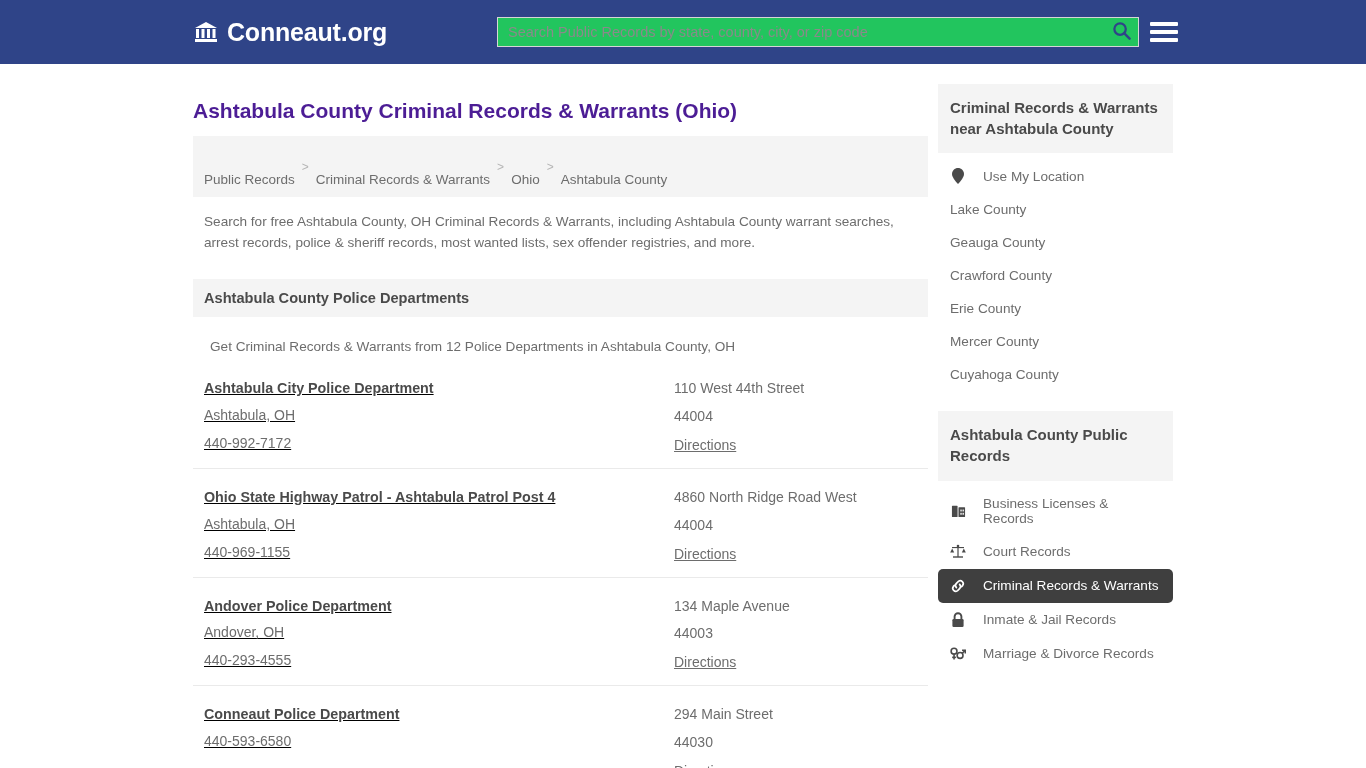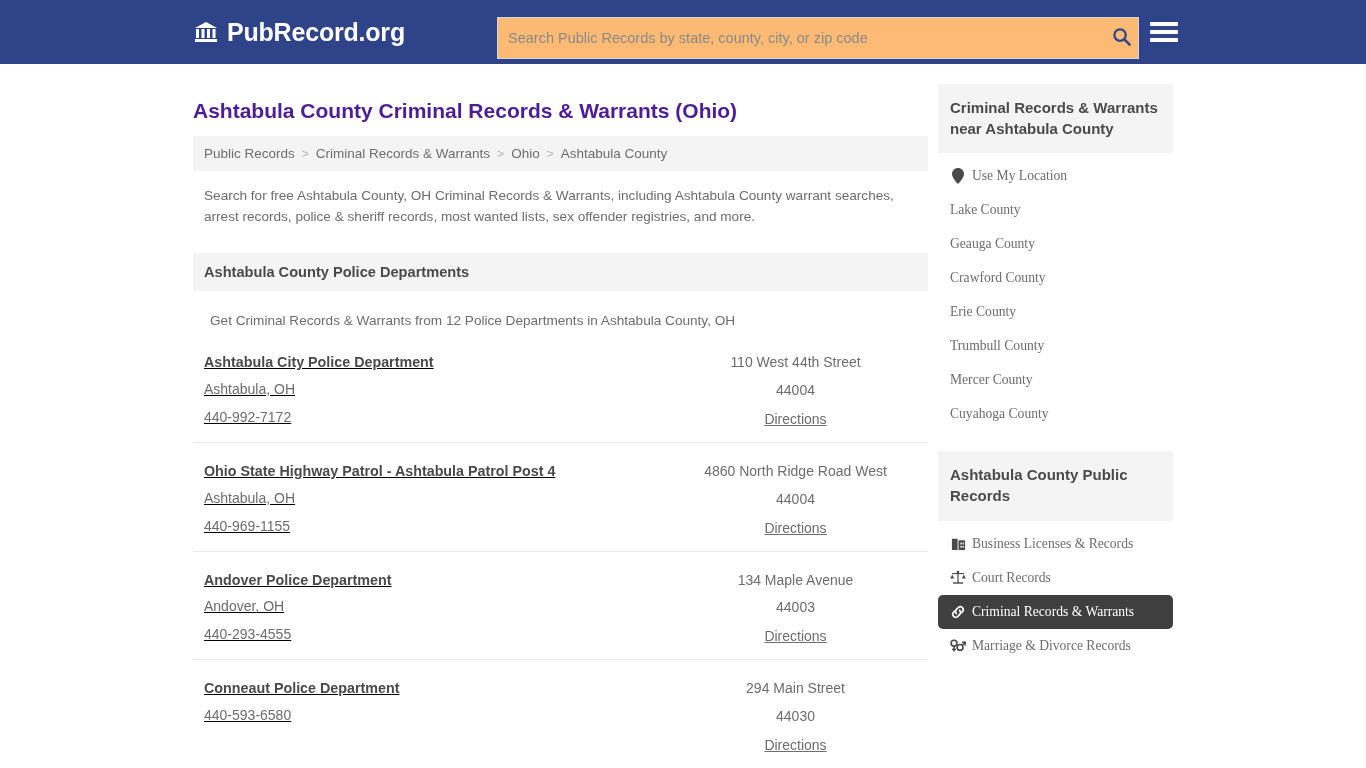--- a/index.html
+++ b/index.html
@@ -30,22 +30,22 @@
     font-weight: bold;
     letter-spacing: -0.2px;
     white-space: nowrap;
   }
   .brand-icon { display:block; width: 26px; height: 26px; }
   .search-wrap {
     position: absolute;
     left: 497px;
     top: 17px;
     width: 642px;
-    height: 42px;
-    background: #fdba74;
+    height: 30px;
+    background: #22c55e;
     border: 1px solid #d6d6d6;
     display: flex;
     align-items: center;
   }
   .search-input {
     flex: 1;
     border: 0;
     outline: none;
     height: 28px;
     padding: 0 10px;
@@ -99,21 +99,21 @@
   .breadcrumb {
     background: #f4f4f4;
     padding: 10px 11px;
     font-size: 13.5px;
     color: #6d6d6d;
     display: flex;
     align-items: center;
     flex-wrap: wrap;
     gap: 0;
   }
-  .breadcrumb a { color: #6d6d6d; text-decoration: none; }
+  .breadcrumb a { color: #6d6d6d; text-decoration: none; margin-top: 26px; }
   .breadcrumb .sep { color: #b5b5b5; margin: 0 7px; font-size: 12px; }
 
   .intro {
     font-size: 13.6px;
     color: #6d6d6d;
     line-height: 1.55;
     margin: 14px 0 0 0;
     padding: 0 11px 0 11px;
   }
 
@@ -133,21 +133,21 @@
   }
 
   
   .listing {
     display: flex;
     padding: 20px 11px 14px 11px;
     border-bottom: 1px solid #eaeaea;
   }
   .listing:last-child { border-bottom: 0; }
   .listing-left { width: 470px; text-decoration: underline; }
-  .listing-right { flex: 1; text-align: center; }
+  .listing-right { flex: 1; }
   .listing-name {
     font-size: 14.3px;
     font-weight: bold;
     color: #4a4a4a;
     margin: 0 0 9px 0;
     line-height: 1.25;
   }
   .listing-line {
     font-size: 14px;
     color: #6d6d6d;
@@ -168,27 +168,26 @@
     padding: 14px 12px;
     font-size: 15px;
     font-weight: bold;
     color: #4a4a4a;
     line-height: 1.38;
   }
   .panel-list { padding: 6px 0 0 0; margin: 0; list-style: none; }
   .panel-item {
     display: flex;
     align-items: center;
-    gap: 6px;
+    gap: 17px;
     padding: 9px 12px;
     font-size: 13.6px;
     color: #6d6d6d;
     cursor: pointer;
     border-radius: 5px;
-    font-family: Liberation Serif, serif;
   }
   .panel-item.active {
     background: #3f3f3f;
     color: #ffffff;
   }
   .panel-item .ico { width: 16px; height: 16px; flex: none; display: flex; align-items: center; justify-content: center; }
   .panel-item .ico svg { display:block; }
   .panel-gap { height: 20px; }
 </style>
 </head>
@@ -199,21 +198,21 @@
     <span class="brand-icon">
       <svg width="26" height="26" viewBox="0 0 26 26" aria-hidden="true">
         <polygon points="13,3 24,9 2,9" fill="#ffffff"></polygon>
         <rect x="3" y="10" width="3" height="9" fill="#ffffff"></rect>
         <rect x="8.5" y="10" width="3" height="9" fill="#ffffff"></rect>
         <rect x="14" y="10" width="3" height="9" fill="#ffffff"></rect>
         <rect x="19.5" y="10" width="3" height="9" fill="#ffffff"></rect>
         <rect x="2" y="20" width="22" height="3" fill="#ffffff"></rect>
       </svg>
     </span>
-    <span>PubRecord.org</span>
+    <span>Conneaut.org</span>
   </a>
 
   <div class="search-wrap">
     <input class="search-input" type="text" placeholder="Search Public Records by state, county, city, or zip code" style="">
     <button class="search-btn">
       <span>
         <svg width="19" height="19" viewBox="0 0 20 20" aria-hidden="true">
           <circle cx="8.5" cy="8.5" r="6" fill="none" stroke="#2f4488" stroke-width="2.4"></circle>
           <line x1="13" y1="13" x2="18.5" y2="18.5" stroke="#2f4488" stroke-width="2.6" stroke-linecap="round"></line>
         </svg>
@@ -329,23 +328,20 @@
         <li class="panel-item">
           <span>Geauga County</span>
         </li>
         <li class="panel-item">
           <span>Crawford County</span>
         </li>
         <li class="panel-item">
           <span>Erie County</span>
         </li>
         <li class="panel-item">
-          <span>Trumbull County</span>
-        </li>
-        <li class="panel-item">
           <span>Mercer County</span>
         </li>
         <li class="panel-item">
           <span>Cuyahoga County</span>
         </li>
       </ul>
 
       <div class="panel-gap"></div>
 
       <div class="panel-head">Ashtabula County Public Records</div>
@@ -382,20 +378,29 @@
         <li class="panel-item active">
           <span class="ico">
             <svg width="16" height="16" viewBox="0 0 16 16" aria-hidden="true">
               <path d="M6.4 9.6a3 3 0 0 1 0-4.2l2-2a3 3 0 0 1 4.2 4.2l-1 1" fill="none" stroke="#ffffff" stroke-width="1.7" stroke-linecap="round"></path>
               <path d="M9.6 6.4a3 3 0 0 1 0 4.2l-2 2a3 3 0 0 1-4.2-4.2l1-1" fill="none" stroke="#ffffff" stroke-width="1.7" stroke-linecap="round"></path>
             </svg>
           </span>
           <span>Criminal Records &amp; Warrants</span>
         </li>
 
+        <li class="panel-item">
+          <span class="ico">
+            <svg width="14" height="16" viewBox="0 0 14 16" aria-hidden="true">
+              <path d="M3.6 7V4.6a3.4 3.4 0 0 1 6.8 0V7" fill="none" stroke="#4a4a4a" stroke-width="1.9"></path>
+              <rect x="1.4" y="7" width="11.2" height="8" rx="1.2" fill="#4a4a4a"></rect>
+            </svg>
+          </span>
+          <span>Inmate &amp; Jail Records</span>
+        </li>
 
         <li class="panel-item">
           <span class="ico">
             <svg width="17" height="15" viewBox="0 0 17 15" aria-hidden="true">
               <circle cx="4.3" cy="5" r="3.1" fill="none" stroke="#4a4a4a" stroke-width="1.7"></circle>
               <line x1="4.3" y1="8.1" x2="4.3" y2="14" stroke="#4a4a4a" stroke-width="1.7"></line>
               <line x1="2.3" y1="11.6" x2="6.3" y2="11.6" stroke="#4a4a4a" stroke-width="1.7"></line>
               <circle cx="10.7" cy="9.6" r="3.1" fill="none" stroke="#4a4a4a" stroke-width="1.7"></circle>
               <line x1="12.9" y1="7.4" x2="16.3" y2="4" stroke="#4a4a4a" stroke-width="1.7"></line>
               <polyline points="12.8,4 16.3,4 16.3,7.5" fill="none" stroke="#4a4a4a" stroke-width="1.7"></polyline>

